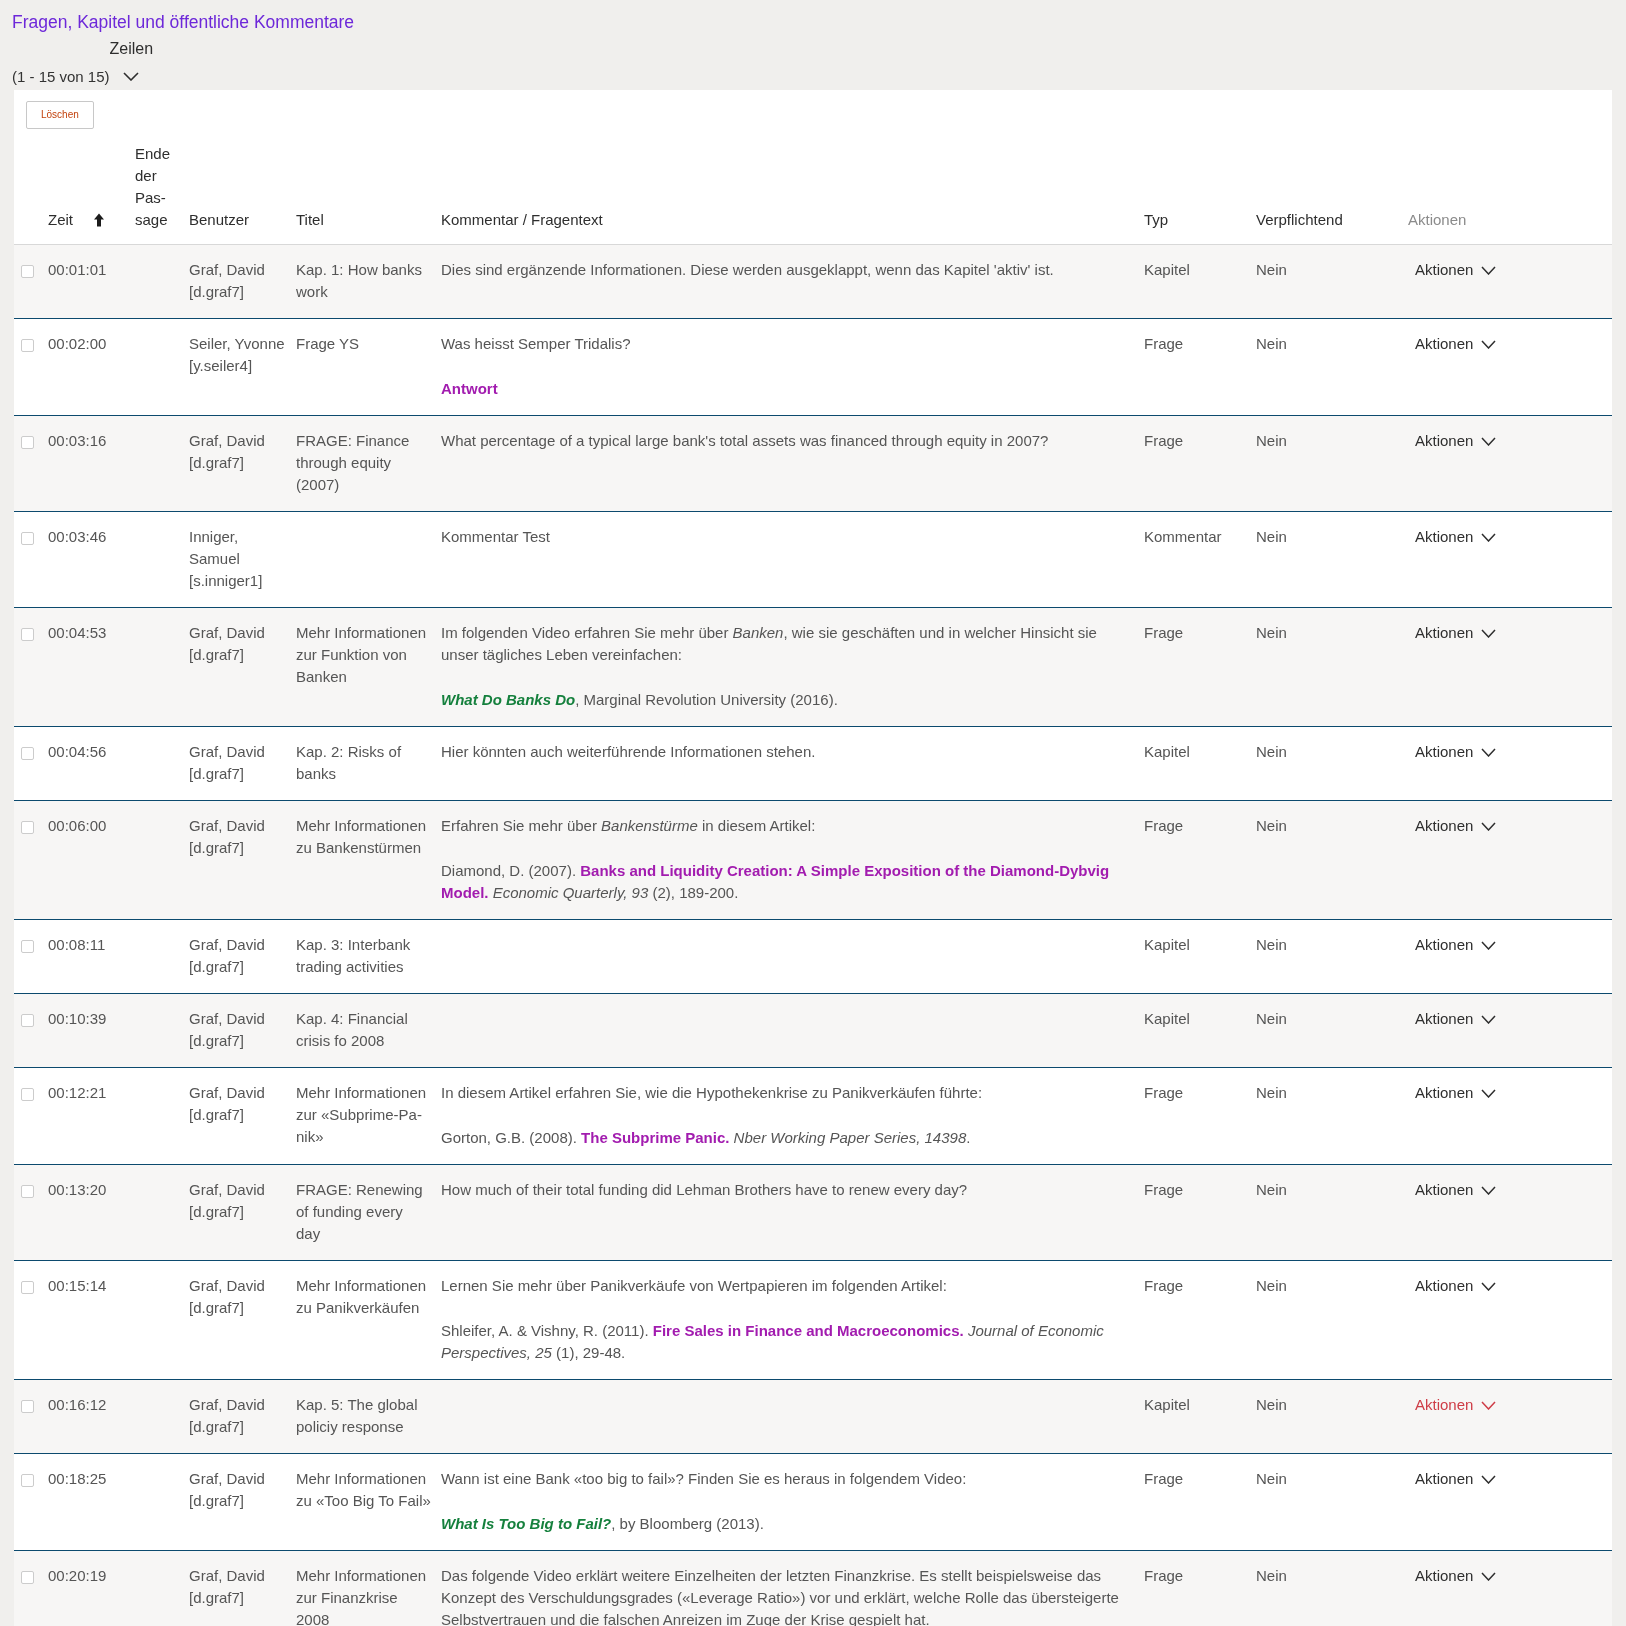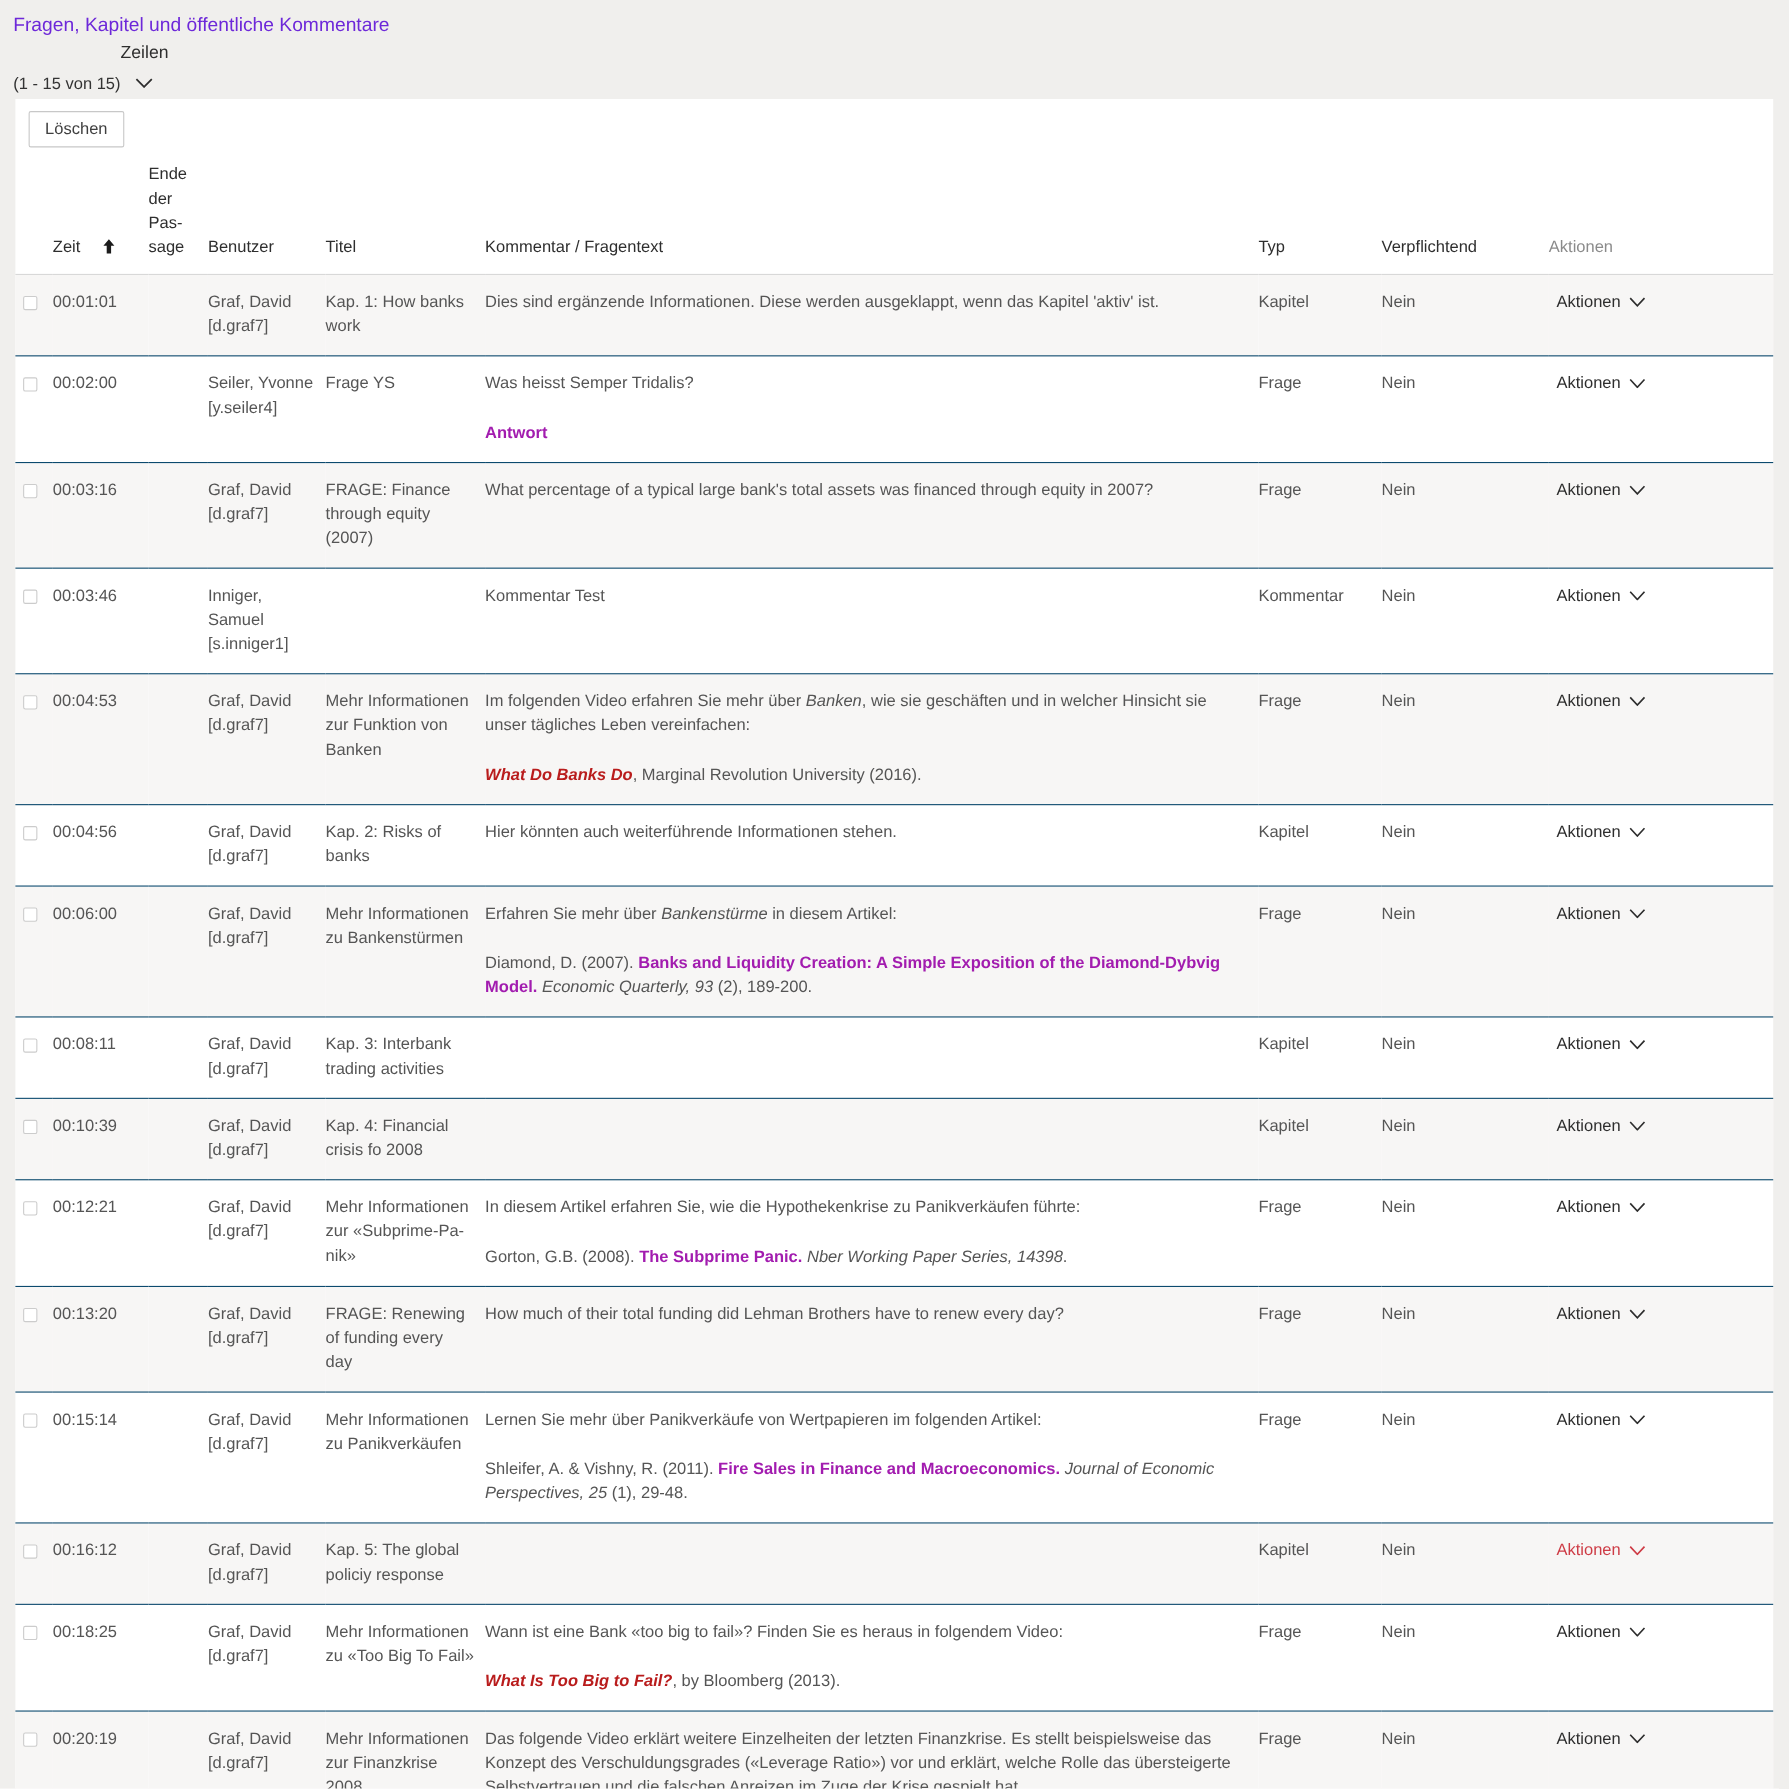--- a/index.html
+++ b/index.html
@@ -18,21 +18,21 @@
   }
   .result-count { font-size: 15px; color: #333; }
   .rows-menu {
     display: inline-flex; align-items: center; gap: 9px;
     font-size: 16px; color: #2e2e2e; cursor: pointer; flex-direction: column;
   }
   .panel { background: #ffffff; margin: 0 14px; min-height: 1560px; padding-top: 9px; }
   .delete-btn {
     margin: 2px 0 0 12px;
     background: #fff; border: 1px solid #c8c8c8; border-radius: 2px;
-    color: #404040; font-size: 15px; line-height: 1;
+    color: #c2410c; font-size: 10px; line-height: 1;
     padding: 8px 14px; font-family: inherit; cursor: pointer;
   }
   table {
     width: 100%; border-collapse: collapse; table-layout: fixed;
     font-size: 15px; line-height: 22px;
   }
   th {
     text-align: left; vertical-align: bottom; font-weight: 400;
     color: #2e2e2e; padding: 14px 8px 13px 0;
   }
@@ -46,21 +46,21 @@
   td { vertical-align: top; padding: 14px 10px 15px 0; }
   td.c-check { padding: 17px 0 0 7px; }
   .checkbox {
     display: inline-block; width: 13px; height: 13px;
     border: 1px solid #cccccc; border-radius: 2px; background: #fff; cursor: pointer;
   }
   td.c-comment p { margin: 0; }
   td.c-comment p + p { margin-top: 23px; }
   .s-b  { color: #a21caf; font-weight: 600; }
   .s-i  { font-style: italic; text-align: center; }
-  .s-bi { color: #b91c1c; font-weight: 700; font-style: italic; }
+  .s-bi { color: #15803d; font-weight: 700; font-style: italic; }
   td.c-akt { padding-right: 0; }
   .akt {
     display: inline-flex; align-items: center; gap: 8px;
     color: #2e2e2e; cursor: pointer; padding-left: 7px;
   }
   .akt.red { color: #ce3c46; }
   .chev { display: inline-block; }
 </style>
 </head>
 <body>

